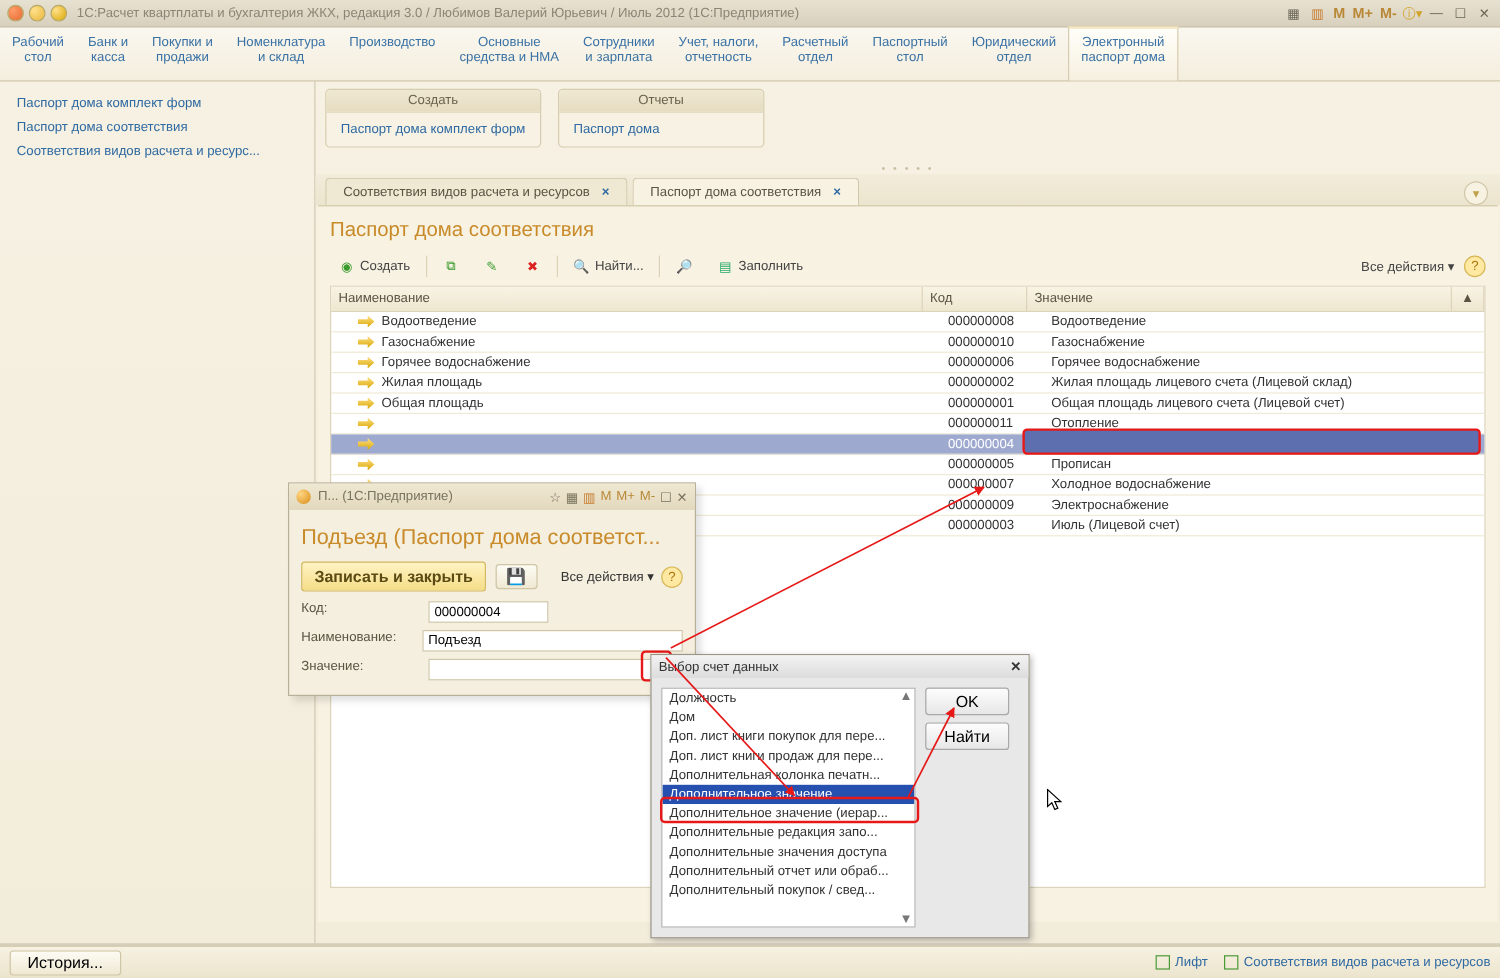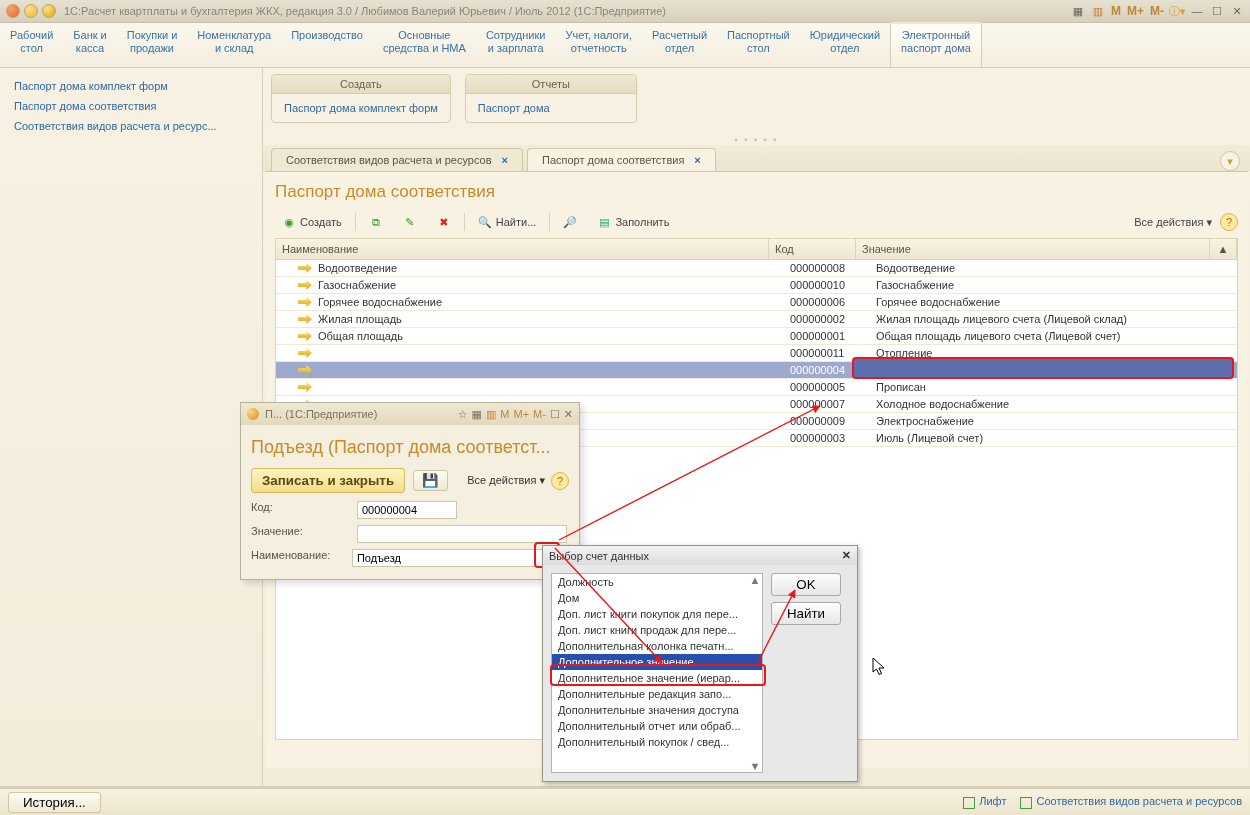--- a/index.html
+++ b/index.html
@@ -311,26 +311,26 @@
       <div style="margin-left:auto;display:flex;align-items:center;gap:6px">
         <span data-name="dialog-all-actions"><span>Все действия</span> ▾</span>
         <span class="icon-sm" data-name="help-icon" style="border:1px solid #d7b755;border-radius:50%;background:#ffe8a2;color:#a6730c;width:16px;height:16px">?</span>
       </div>
     </div>
     <div class="form-row">
         <label data-name="label-code">Код:</label>
         <input class="text" style="width: 90px;" data-name="code-field" value="000000004">
       </div>
     <div class="form-row">
+        <label data-name="label-name">Наименование:</label>
+        <input class="text" style="width: 220px;" data-name="name-field" value="Подъезд">
+      </div>
+    <div class="form-row">
         <label data-name="label-value">Значение:</label>
         <input class="text" style="width: 200px;" data-name="value-field" value="">
-      </div>
-    <div class="form-row">
-        <label data-name="label-name">Наименование:</label>
-        <input class="text" style="width: 220px;" data-name="name-field" value="Подъезд">
       </div>
   </div>
 
   <div style="position:absolute;left:293px;top:139px;width:22px;height:22px;border:2px solid #e61818;border-radius:4px" data-name="value-field-button-highlight"></div>
 </div>
 
 <div class="select-box" data-name="type-select-dialog" style="left:542px;top:545px;width:314px">
   <div class="sb-title" data-name="type-select-title-bar">
     <span data-name="type-select-title">Выбор счет данных</span>
     <span class="x" data-name="type-select-close-icon">✕</span>

